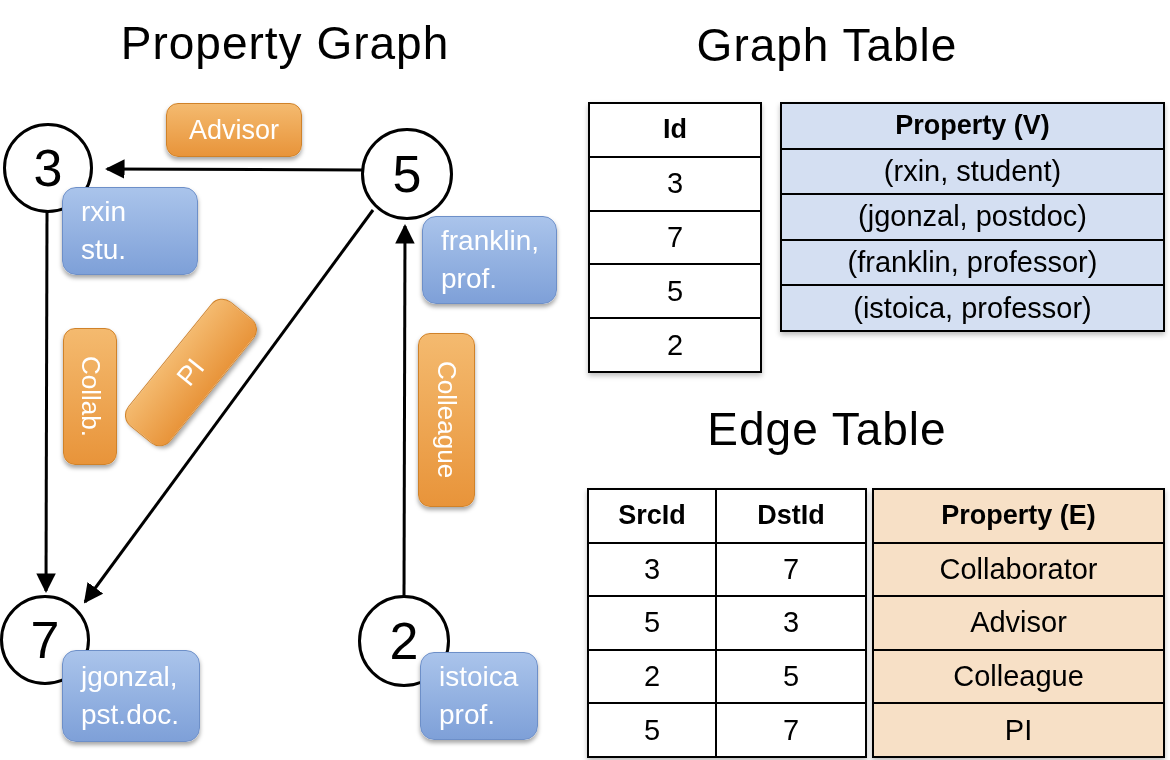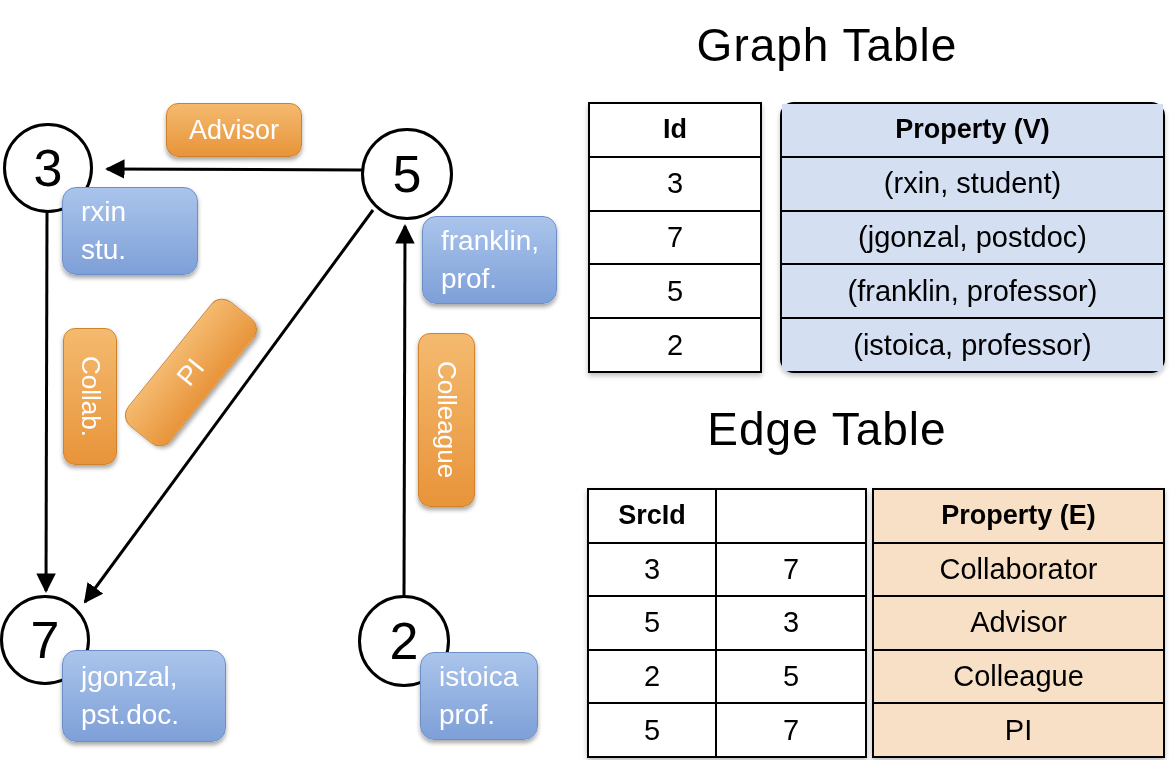--- a/index.html
+++ b/index.html
@@ -41,36 +41,36 @@
   .pbox{
     position:absolute;border-radius:14px;color:#fff;
     background:linear-gradient(#aac4eb,#7ea0d8);
     border:1px solid #6d8fc8;
     box-shadow:0 3px 4px rgba(0,0,0,0.35);
     display:flex;flex-direction:column;justify-content:center;
     padding-left:18px;font-size:28px;line-height:1.35;box-sizing:border-box;
   }
   .rxin{left:62px;top:187px;width:136px;height:88px;}
   .franklin{left:422px;top:187px;width:135px;height:88px;margin-top:29px;}
-  .jgonzal{left:62px;top:650px;width:164px;height:92px;}
+  .jgonzal{left:62px;top:650px;width:138px;height:92px;}
   .istoica{left:420px;top:652px;width:118px;height:88px;}
 
   .tbl{
     position:absolute;border:2.5px solid #000;box-sizing:border-box;
     display:flex;flex-direction:column;background:#fff;
     box-shadow:0 3px 5px rgba(0,0,0,0.25);
   }
   .tbl .cell{
     flex:1;display:flex;align-items:center;justify-content:center;
     font-size:29px;border-top:2px solid #000;white-space:nowrap;
   }
   .tbl .cell:first-child{border-top:none;}
   .tbl .head{font-weight:bold;font-size:27px;}
   .vt-id{left:588px;top:102px;width:174px;height:271px;}
-  .vt-prop{left:780px;top:102px;width:385px;height:271px;background:#d4dff2;border-radius:14px;}
+  .vt-prop{left:780px;top:102px;width:385px;height:230px;background:#d4dff2;}
   .vt-prop .cell{background:#d4dff2;}
   .et-srcdst{left:587px;top:488px;width:280px;height:270px;}
   .et-prop{left:872px;top:488px;width:293px;height:270px;justify-content:space-between;}
   .et-prop .cell{background:#f7e0c6;}
   .row{flex:1;display:flex;border-top:2px solid #000;}
   .row:first-child{border-top:none;}
   .row .c{
     flex:1;display:flex;align-items:center;justify-content:center;
     font-size:29px;white-space:nowrap;
   }
@@ -87,20 +87,21 @@
       <marker id="arrow" viewBox="0 0 10 10" refX="9" refY="5" markerWidth="6.5" markerHeight="6.5" orient="auto-start-reverse">
         <path d="M0,0 L10,5 L0,10 z" fill="#000"></path>
       </marker>
     </defs>
     <line x1="362" y1="170" x2="107" y2="169" stroke="#000" stroke-width="3" marker-end="url(#arrow)"></line>
     <line x1="47" y1="212" x2="46" y2="591" stroke="#000" stroke-width="3" marker-end="url(#arrow)"></line>
     <line x1="373" y1="210" x2="85" y2="602" stroke="#000" stroke-width="3" marker-end="url(#arrow)"></line>
     <line x1="404" y1="596" x2="405" y2="226" stroke="#000" stroke-width="3" marker-end="url(#arrow)"></line>
   </svg>
 
+  <div class="title graph-title">Property Graph</div>
 
   <div class="node n3">
     <span>3</span>
   </div>
   <div class="node n5">
     <span>5</span>
   </div>
   <div class="node n7">
     <span>7</span>
   </div>
@@ -145,20 +146,21 @@
     <div class="cell">(jgonzal, postdoc)</div>
     <div class="cell">(franklin, professor)</div>
     <div class="cell">(istoica, professor)</div>
   </div>
 
   <div class="title edge-title">Edge Table</div>
 
   <div class="tbl et-srcdst">
     <div class="row head">
       <div class="c">SrcId</div>
+      <div class="c">DstId</div>
     </div>
     <div class="row">
       <div class="c">3</div>
       <div class="c">7</div>
     </div>
     <div class="row">
       <div class="c">5</div>
       <div class="c">3</div>
     </div>
     <div class="row">

